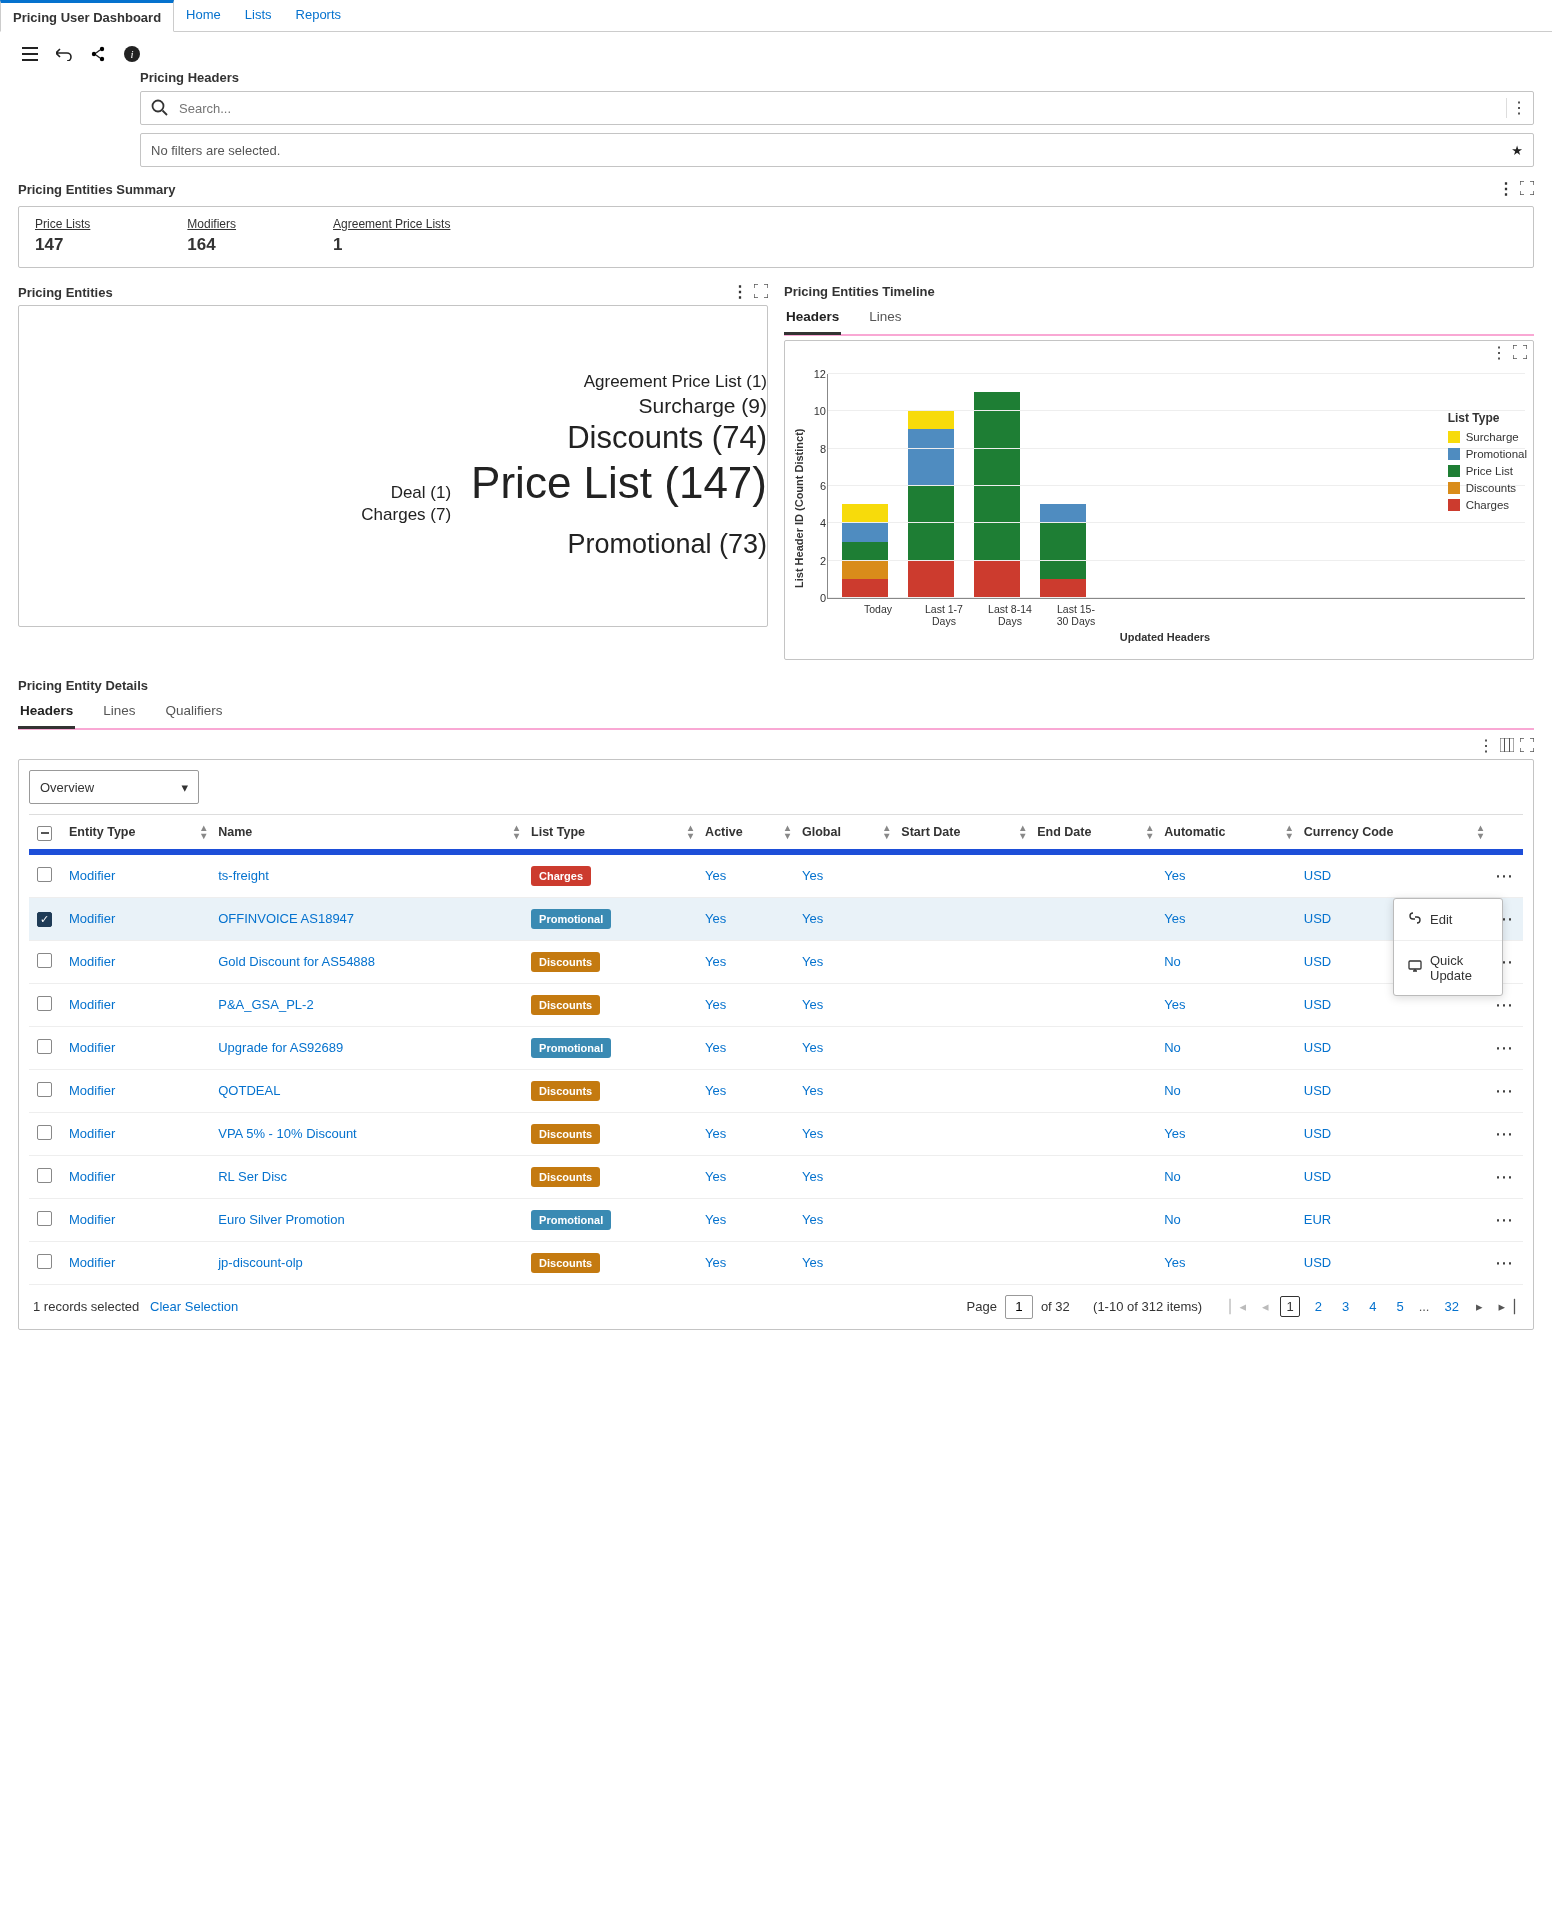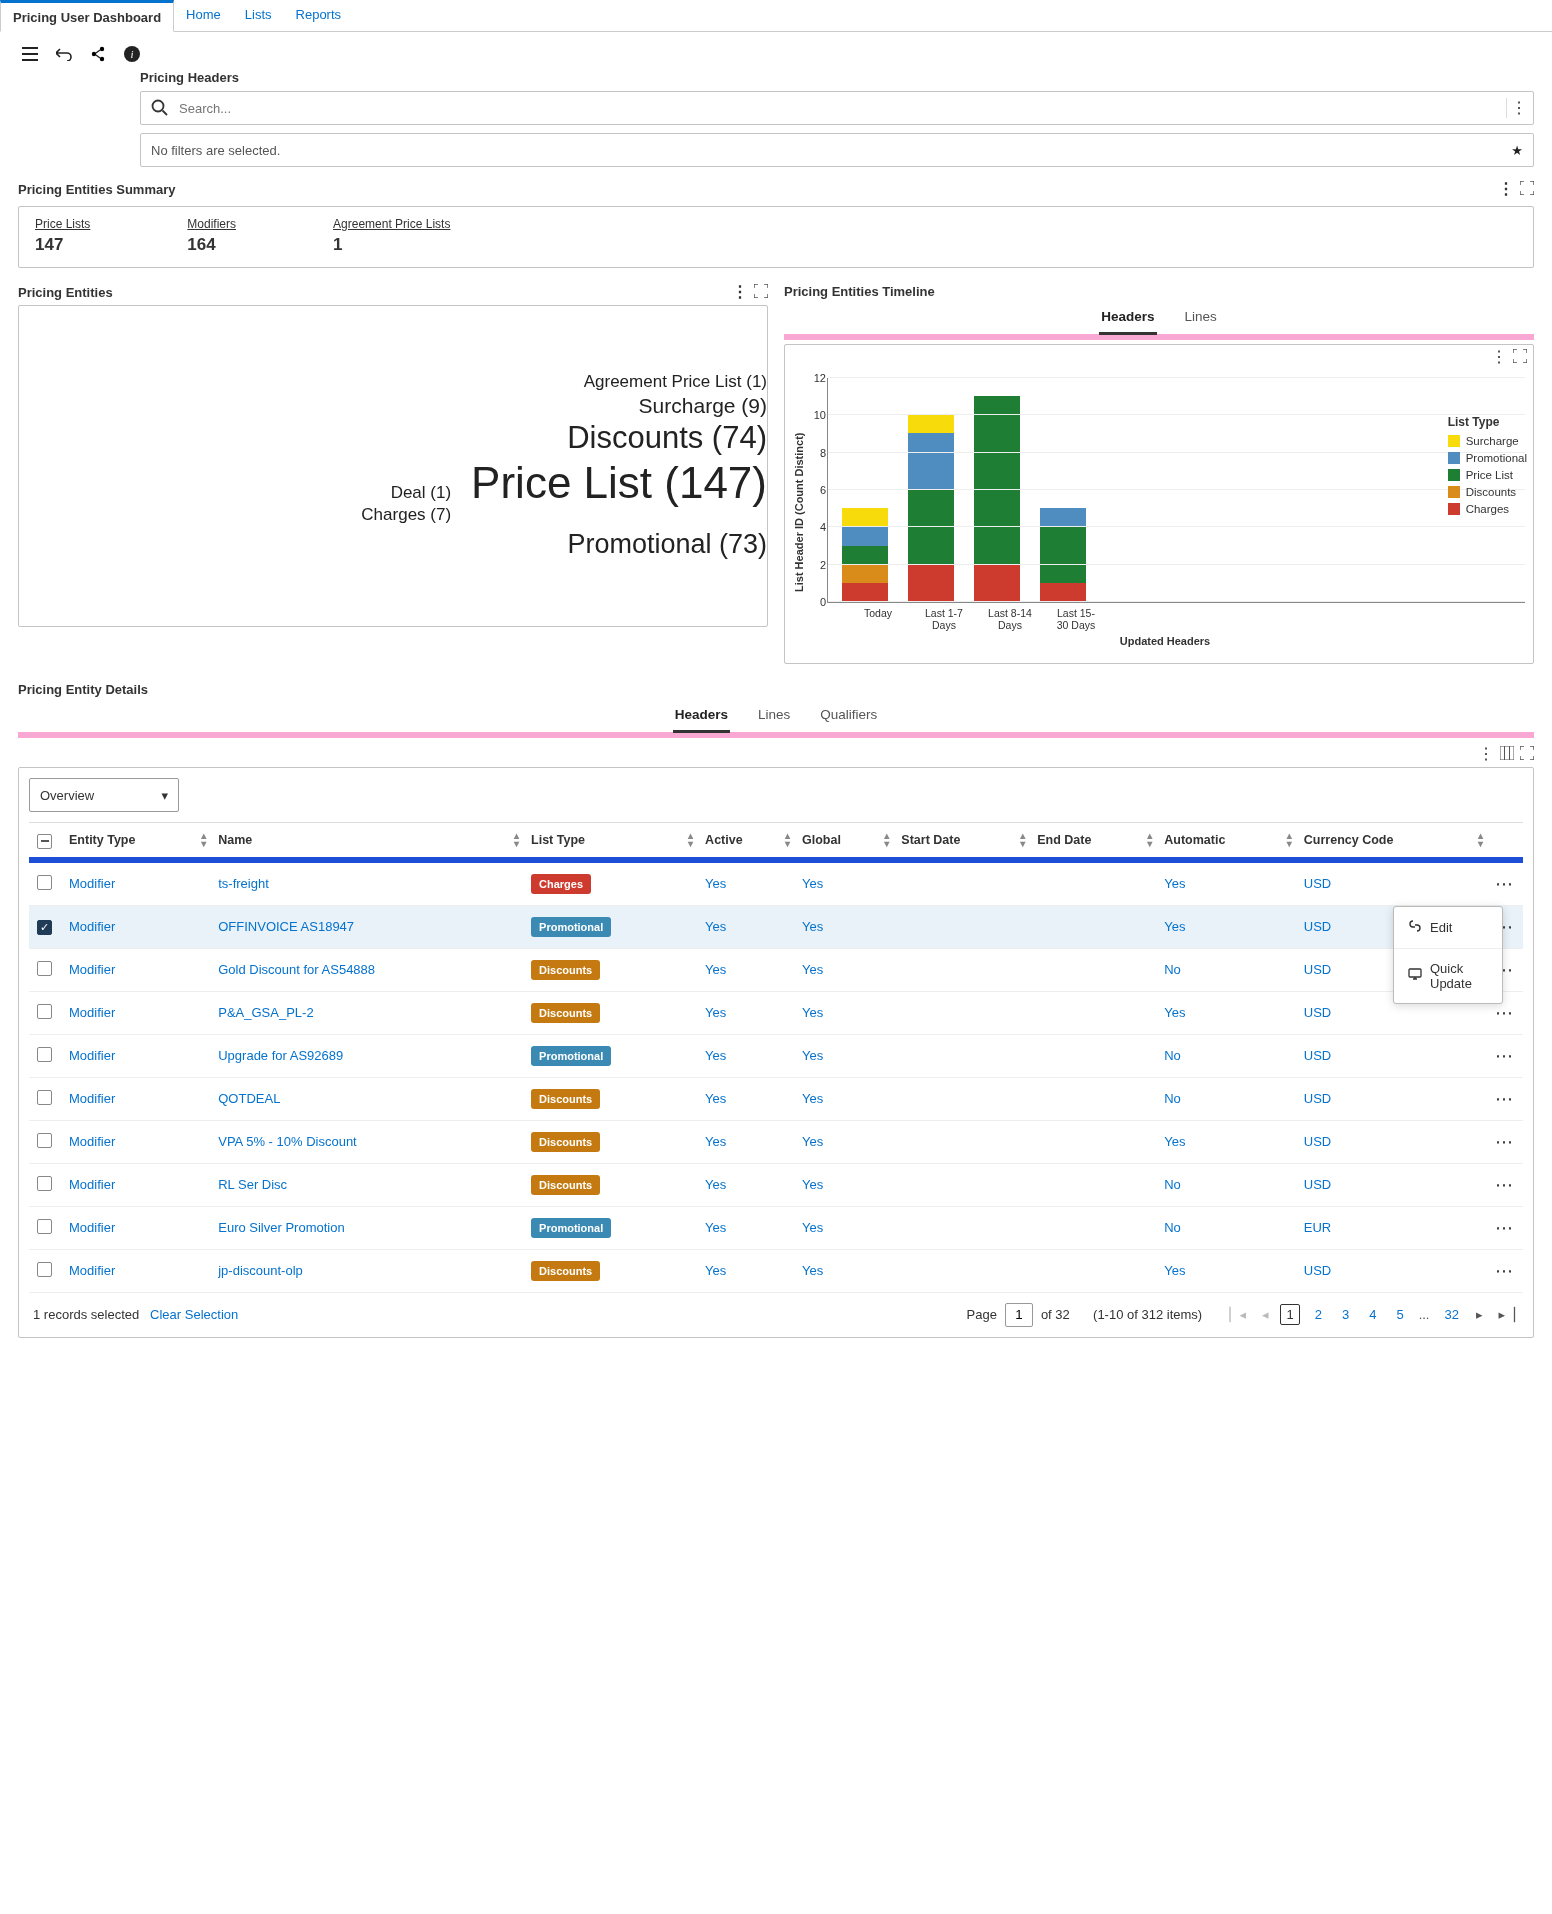--- a/index.html
+++ b/index.html
@@ -44,27 +44,27 @@
 .bar-col { width: 46px; display:flex; flex-direction:column-reverse; }
 .seg { width:100%; }
 .xticks { display:flex; gap:20px; margin-left:36px; padding:4px 14px 0 14px; font-size:10.5px; color:#333; }
 .xticks div { width:46px; text-align:center; }
 .chart-xlabel { text-align:center; font-size:11px; font-weight:600; margin-top:4px; }
 .legend { position:absolute; right:6px; top:70px; }
 .legend .lt { font-weight:600; font-size:12px; margin-bottom:6px; }
 .legend-item { display:flex; align-items:center; gap:6px; font-size:11.5px; margin-bottom:5px; }
 .legend-sw { width:12px; height:12px; display:inline-block; }
 
-.subtabs { display:flex; gap:26px; border-bottom:6px solid #f9a8d4; padding:0 0 0 0; margin-bottom:4px;justify-content:center; }
+.subtabs { display:flex; gap:26px; border-bottom:2px solid #f9a8d4; padding:0 0 0 0; margin-bottom:4px; }
 .subtab { padding:6px 2px 8px 2px; color:#555; cursor:pointer; font-size:13.5px; }
 .subtab.active { color:#222; font-weight:700; border-bottom:3px solid #333; margin-bottom:-1px; }
 
 .grid-tools { display:flex; justify-content:flex-end; gap:6px; padding:4px 18px; color:#555; }
 .grid-frame { border:1px solid #c4c4c4; border-radius:2px; margin:0 18px 18px 18px; padding:10px 10px 10px 10px; }
-.select-box { border:1px solid #999; border-radius:2px; height:34px; display:flex; align-items:center; justify-content:space-between; padding:0 10px; width:150px; font-size:13px; }
+.select-box { border:1px solid #999; border-radius:2px; height:34px; display:flex; align-items:center; justify-content:space-between; padding:0 10px; width:170px; font-size:13px; }
 table.grid { width:100%; border-collapse:collapse; margin-top:10px; font-size:13px; }
 table.grid th { text-align:left; font-weight:700; padding:8px 8px; border-top:1px solid #ddd; border-bottom:6px solid #1d4ed8; font-size:12.5px; position:relative; }
 table.grid td { padding:10px 8px; border-bottom:1px solid #eee; vertical-align:middle; }
 .sort-icon { position:absolute; right:4px; top:50%; transform:translateY(-50%); font-size:10px; color:#888; line-height:8px; }
 .linkc { color:#0572ce; cursor:pointer; }
 .badge { display:inline-block; font-size:11px; padding:4px 8px; border-radius:3px; color:#fff; font-weight:600; }
 .badge.charges { background:#cc3b2e; }
 .badge.promo { background:#3a8ab3; }
 .badge.disc { background:#c47a10; }
 .chk { width:15px; height:15px; border:1.5px solid #888; border-radius:2px; display:inline-flex; align-items:center; justify-content:center; cursor:pointer; }

